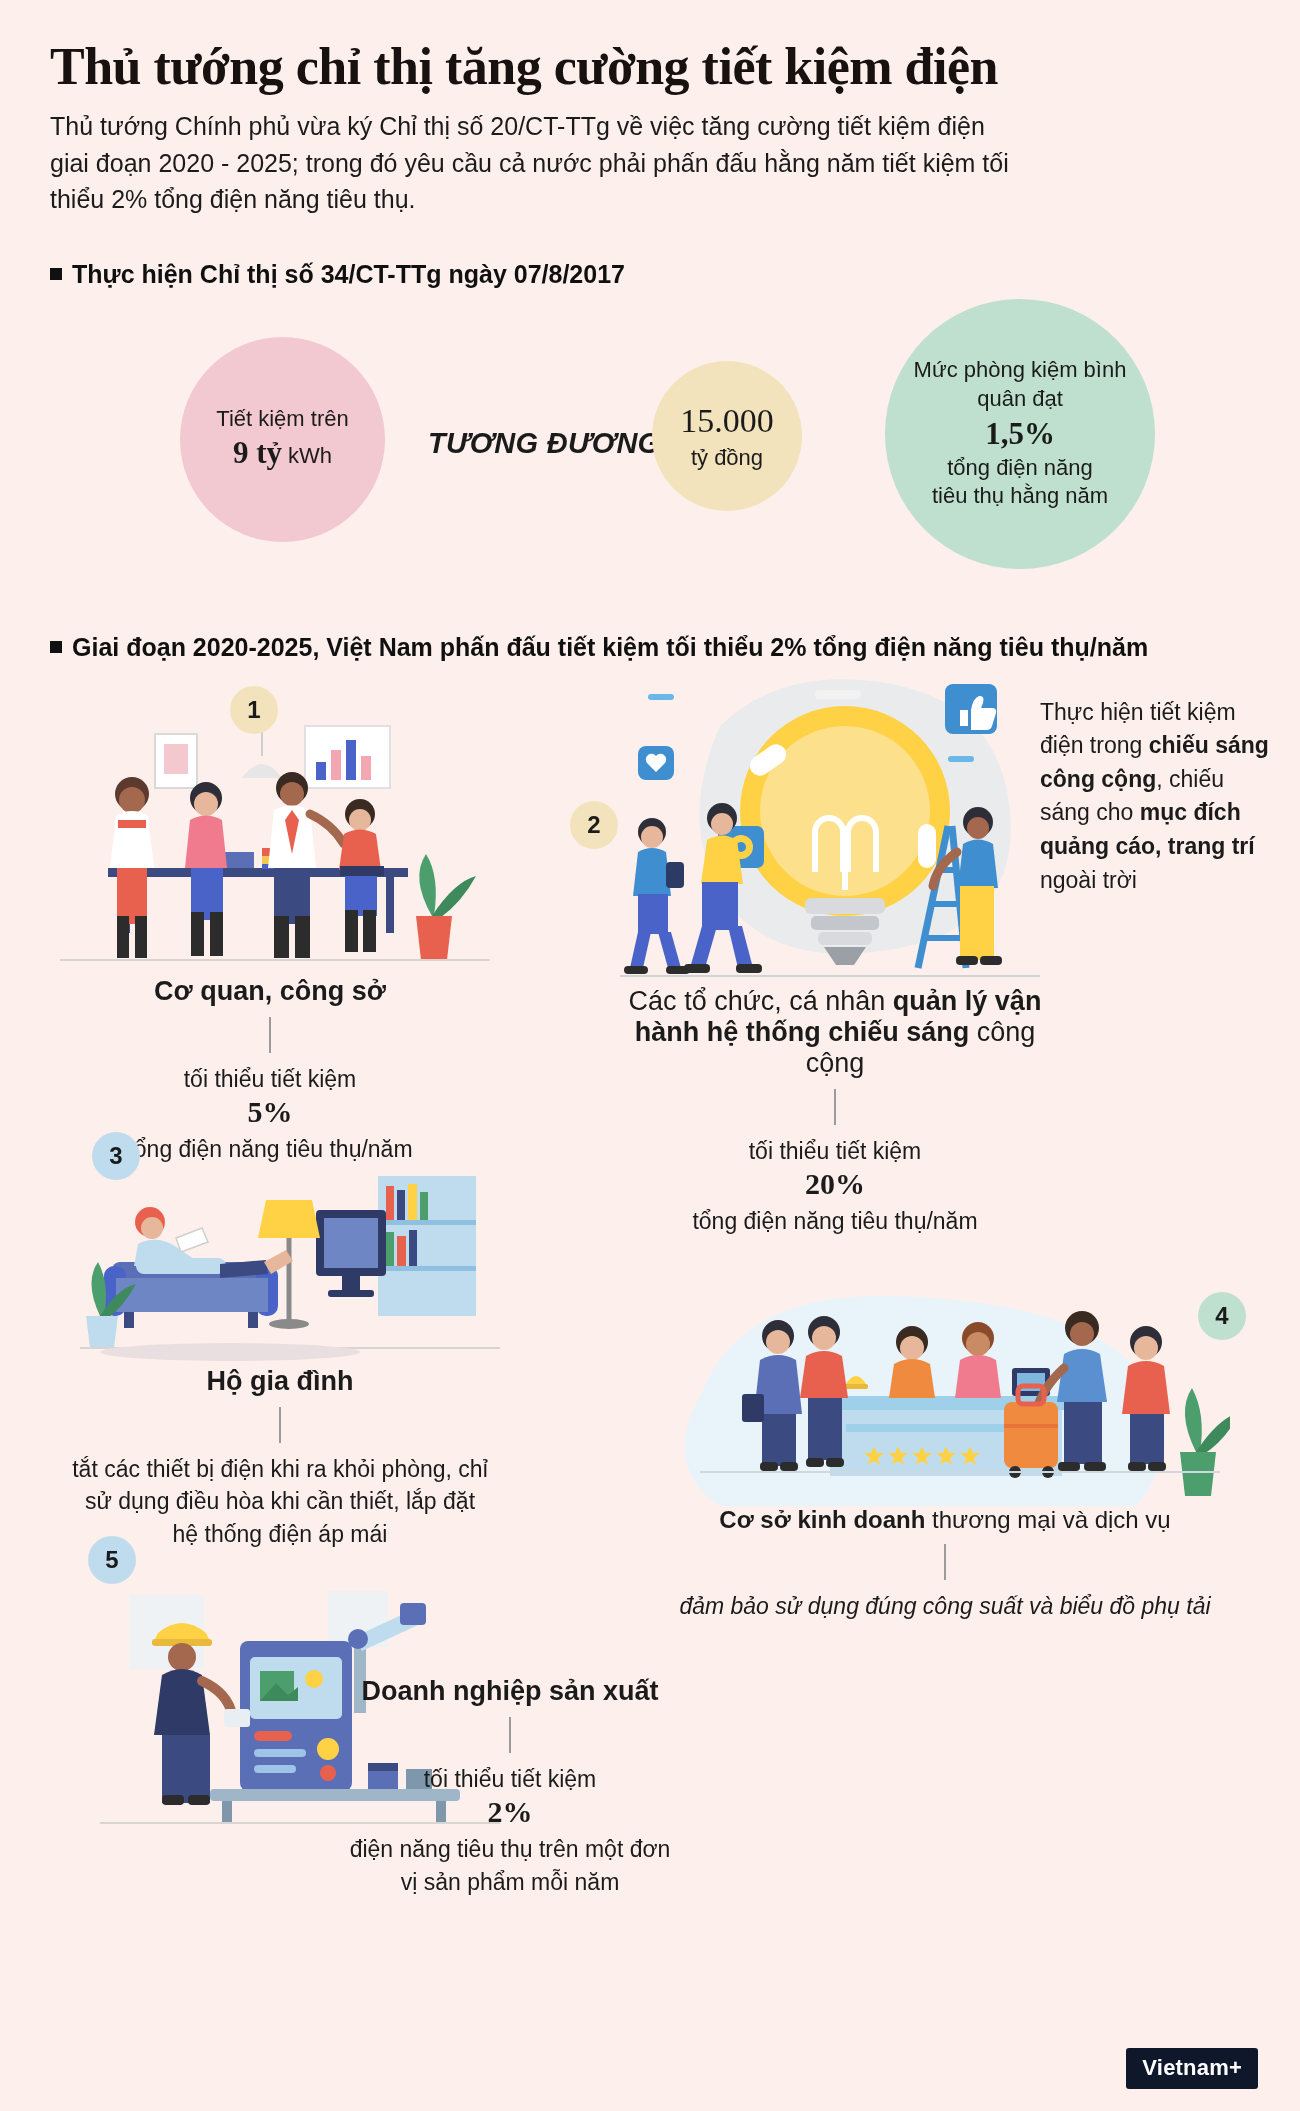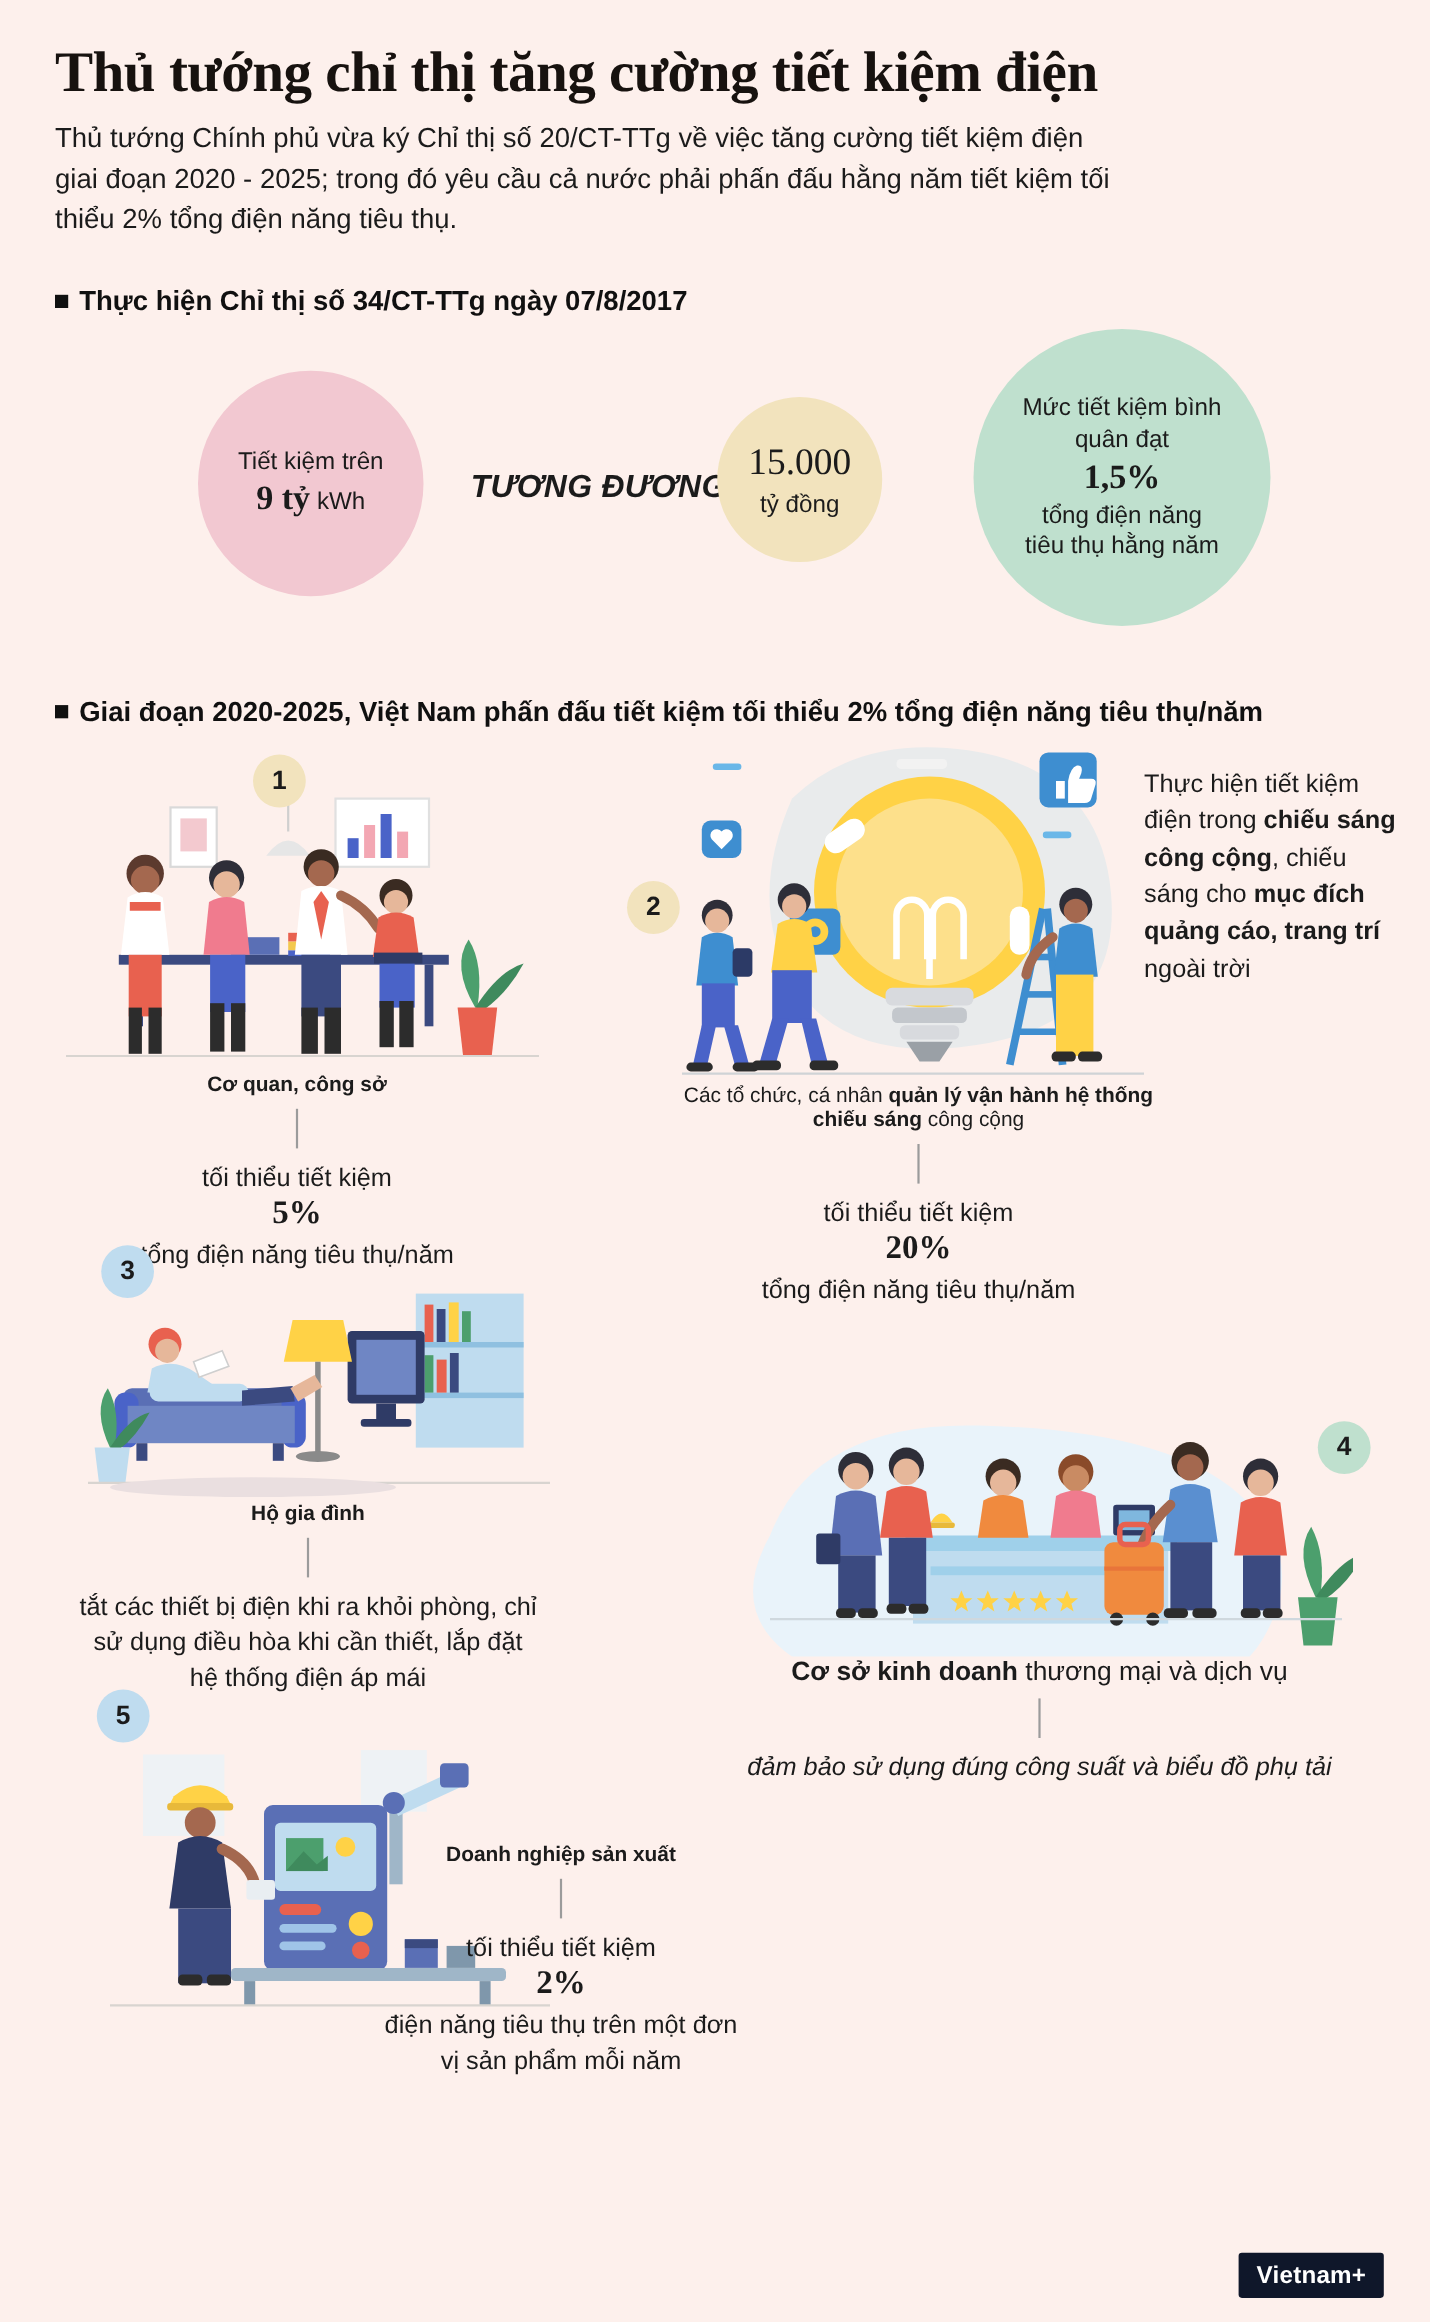--- a/index.html
+++ b/index.html
@@ -80,21 +80,21 @@
     font-weight: bold; font-size: 24px; color: #1b1b1b;
     position: absolute; z-index: 5;
   }
   .badge.c1 { background: #f2e3bd; }
   .badge.c2 { background: #f2e3bd; }
   .badge.c3 { background: #bfdcef; }
   .badge.c4 { background: #bfe0ce; }
   .badge.c5 { background: #bfdcef; }
 
   .cap { text-align: center; }
-  .cap .ttl { font-weight: bold; font-size: 19px; }
+  .cap .ttl { font-weight: bold; font-size: 27px; }
   .cap .body { font-size: 23px; line-height: 1.42; margin-top: 4px; }
   .vline { width: 2px; height: 36px; background: #9b9b9b; margin: 10px auto; }
   .pct { font-family: "Liberation Serif", serif; font-weight: bold; font-size: 30px; }
 
   .para { font-size: 23px; line-height: 1.46; }
   .para b { font-weight: bold; }
 
   
   .illus { position: absolute; }
 
@@ -136,21 +136,21 @@
     </div>
 
     <div class="equiv">TƯƠNG ĐƯƠNG</div>
 
     <div class="circ cream">
       <div class="big-serif-lg">15.000</div>
       <div>tỷ đồng</div>
     </div>
 
     <div class="circ green">
-      <div>Mức tiết kiệm bình</div>
+      <div>Mức phòng kiệm bình</div>
       <div>quân đạt</div>
       <div class="big-serif">1,5%</div>
       <div>tổng điện năng</div>
       <div>tiêu thụ hằng năm</div>
     </div>
   </div>
 
   <div class="section-head" style="margin-top:34px">
     <span class="bullet-sq"></span>
     <span>Giai đoạn 2020-2025, Việt Nam phấn đấu  tiết kiệm tối thiểu 2% tổng điện năng tiêu thụ/năm</span>

